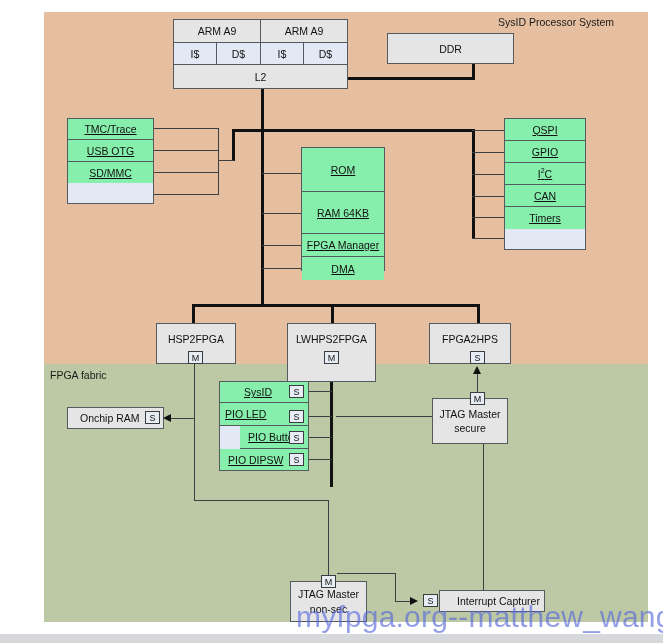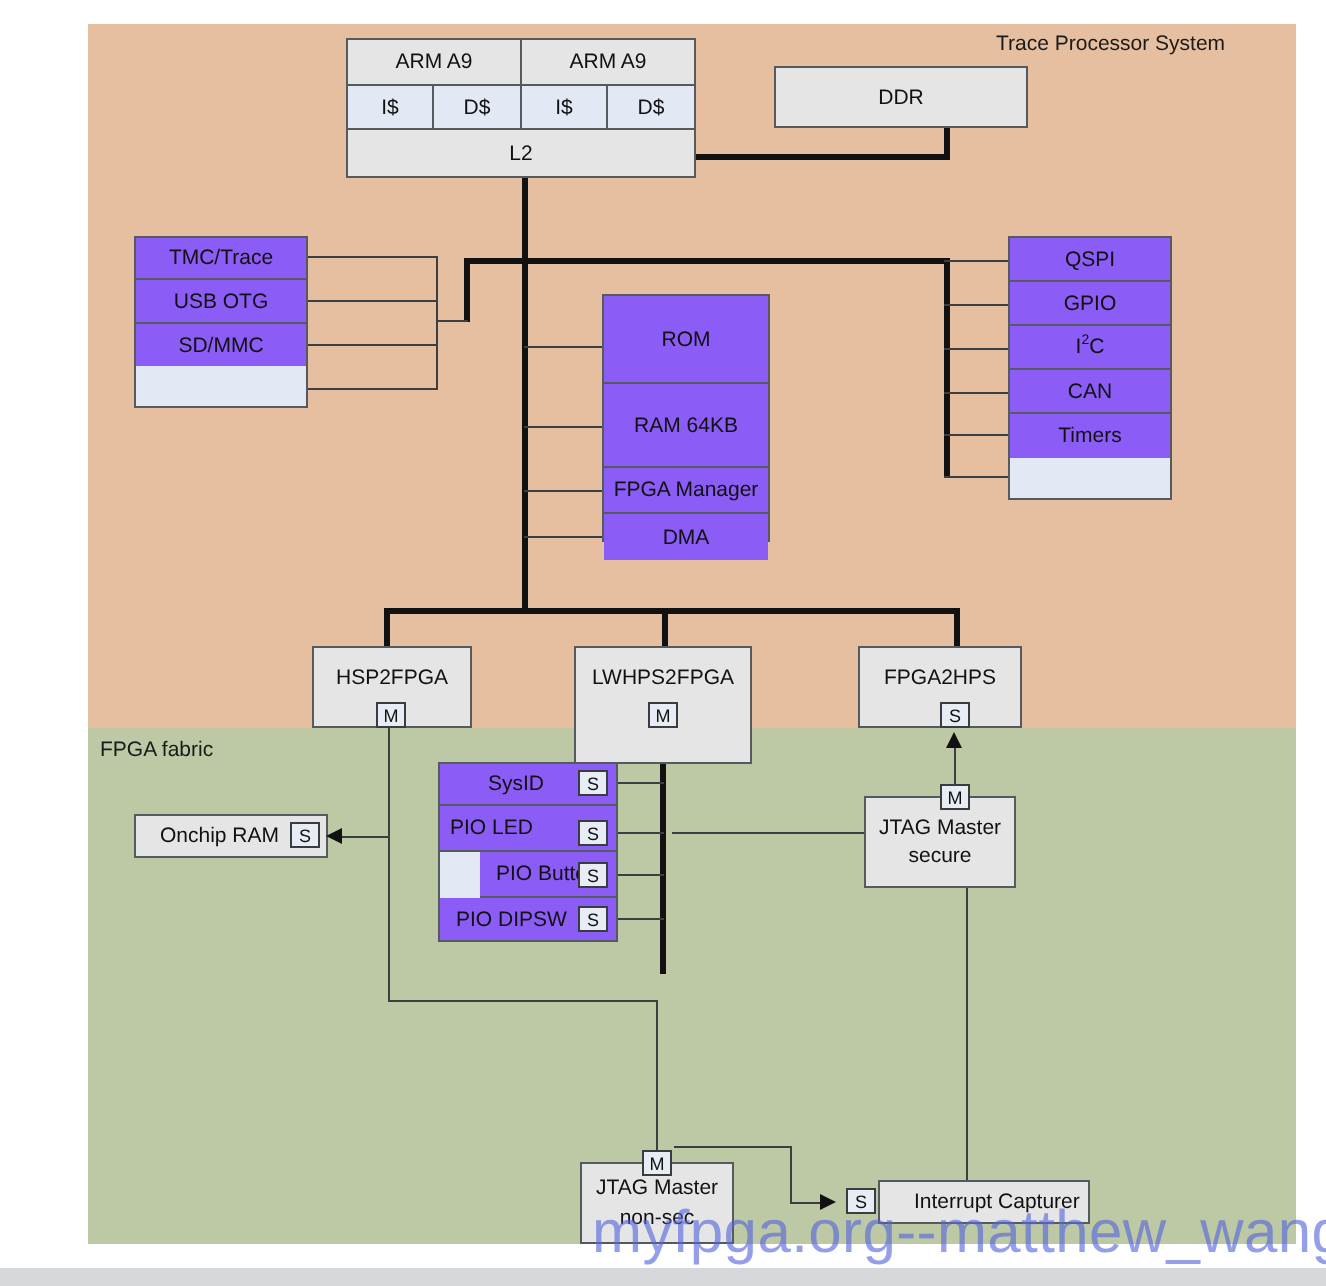--- a/index.html
+++ b/index.html
@@ -21,21 +21,21 @@
        box-sizing:border-box;display:flex;align-items:center;justify-content:center;
        font-size:10.5px;color:#111;text-align:center;}
   .cell{position:absolute;background:#e2e8f4;border:1.2px solid #555a5e;
         box-sizing:border-box;display:flex;align-items:center;justify-content:center;
         font-size:10.5px;color:#111;}
 
   
   .stack{position:absolute;border:1.5px solid #555a5e;box-sizing:border-box;background:#e2e8f4;}
   .stack .row{border-bottom:1.2px solid #555a5e;box-sizing:border-box;display:flex;
               align-items:center;justify-content:center;font-size:10.5px;color:#111;
-              background:#8b5cf6;position:relative;}
+              background:#86efac;position:relative;text-decoration:underline;}
   .stack .row:last-child{border-bottom:none;}
 
   
   .badge{position:absolute;width:15px;height:13px;background:#e8ecf5;
          border:1.2px solid #3a3d40;box-sizing:border-box;display:flex;
          align-items:center;justify-content:center;font-size:9px;color:#111;z-index:6;}
 
   
   .wire{position:absolute;background:#111;}
   .wire.thick-h{height:3px;}
@@ -59,21 +59,21 @@
   .sup{font-size:7px;vertical-align:super;}
 </style>
 </head>
 <body>
 
 <div id="canvas">
 
   <div class="region" id="hps-region" style="background: rgb(229, 191, 160);"></div>
   <div class="region" id="fpga-region" style="background: rgb(189, 200, 165);"></div>
 
-  <div class="region-label" id="hps-label" style="left:498px;top:16px;">Trace Processor System</div>
+  <div class="region-label" id="hps-label" style="left:498px;top:16px;">SysID Processor System</div>
   <div class="region-label" id="fpga-label" style="left:50px;top:369px;">FPGA fabric</div>
 
   <div class="wire thick-v" style="left:472px;top:63px;height:17px;"></div>
   <div class="wire thick-h" style="left:341px;top:77px;width:134px;"></div>
 
   <div class="wire thick-v" style="left:261px;top:89px;height:216px;"></div>
 
   <div class="wire thick-h" style="left:232px;top:129px;width:32px;"></div>
   <div class="wire thick-h" style="left:261px;top:129px;width:213px;"></div>
   <div class="wire thick-v" style="left:232px;top:129px;height:32px;"></div>

